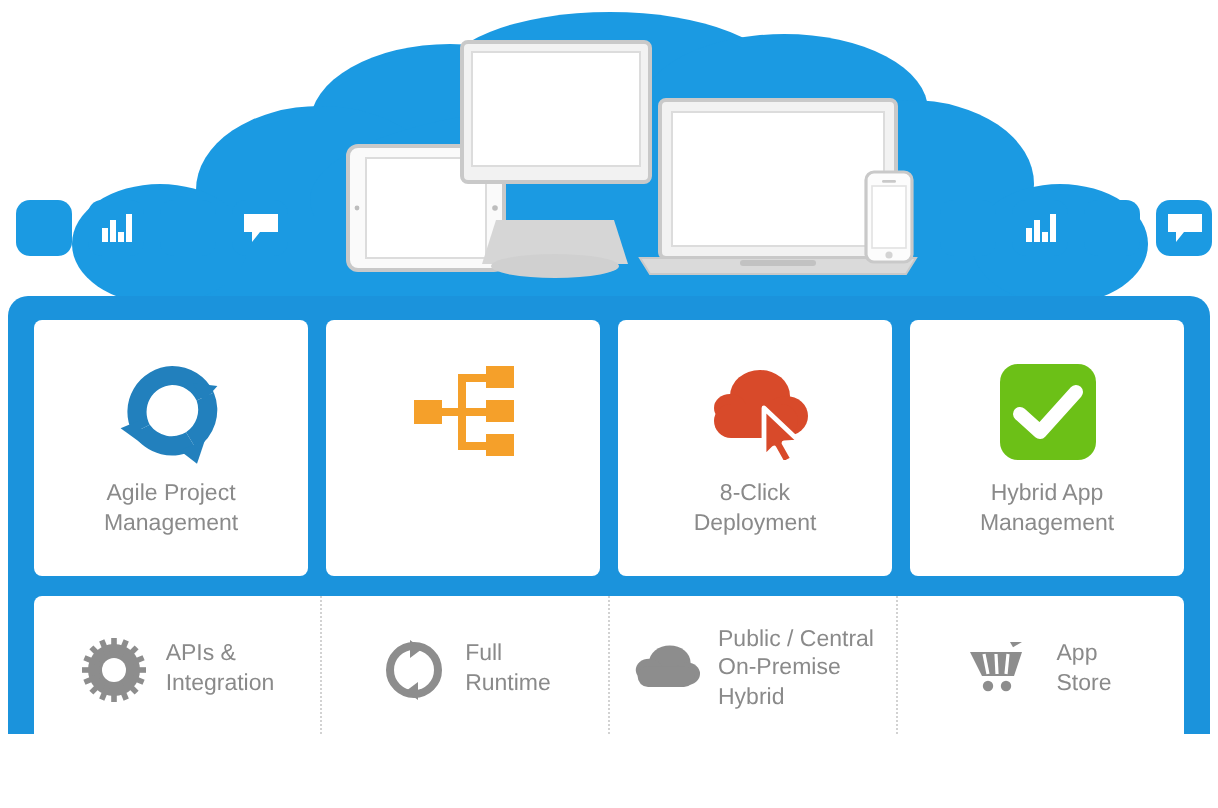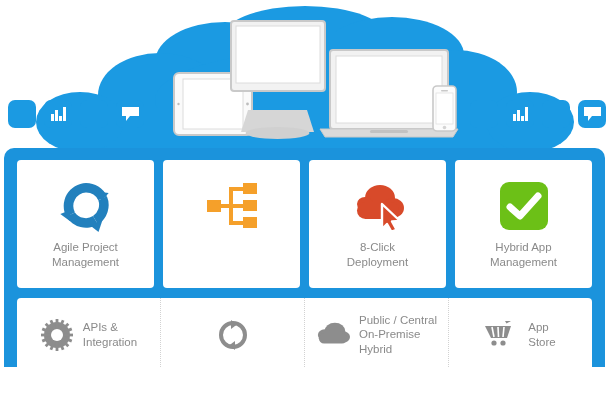--- a/index.html
+++ b/index.html
@@ -314,20 +314,22 @@
         <div class="secondary-icon">
           <svg width="30" height="30" viewBox="0 0 30 30">
             <g fill="none" stroke="#8d8d8d" stroke-width="4">
               <path d="M15 3 A12 12 0 0 1 15 27"></path>
               <path d="M15 27 A12 12 0 0 1 15 3"></path>
             </g>
             <path d="M13 0 l6 4.5 l-6 4.5 z" fill="#8d8d8d"></path>
             <path d="M17 30 l-6 -4.5 l6 -4.5 z" fill="#8d8d8d"></path>
           </svg>
         </div>
+        <div class="secondary-label">Full
+Runtime</div>
       </div>
 
       <div class="secondary-cell">
         <div class="secondary-icon">
           <svg width="36" height="26" viewBox="0 0 36 26">
             <g fill="#8d8d8d">
               <ellipse cx="20" cy="9" rx="11" ry="9"></ellipse>
               <ellipse cx="9" cy="13" rx="7" ry="6"></ellipse>
               <ellipse cx="29" cy="15" rx="7" ry="6"></ellipse>
               <rect x="3" y="11" width="30" height="11" rx="5.5"></rect>

